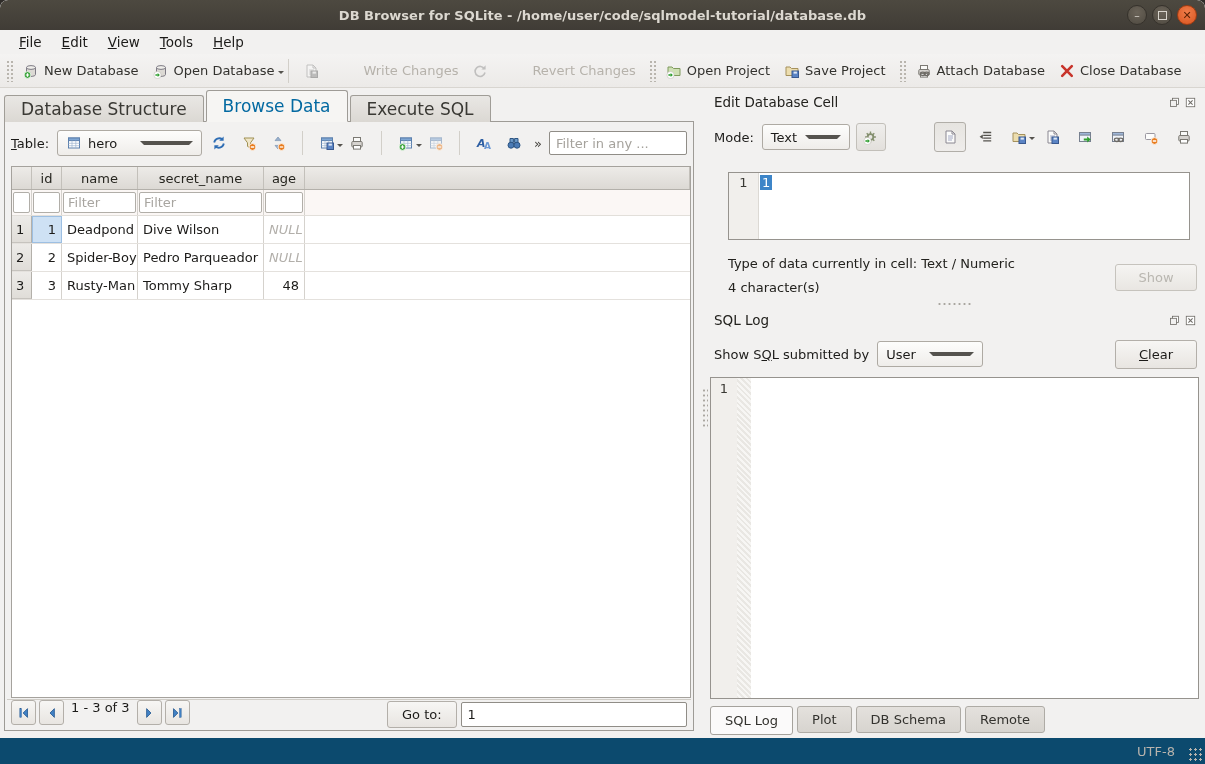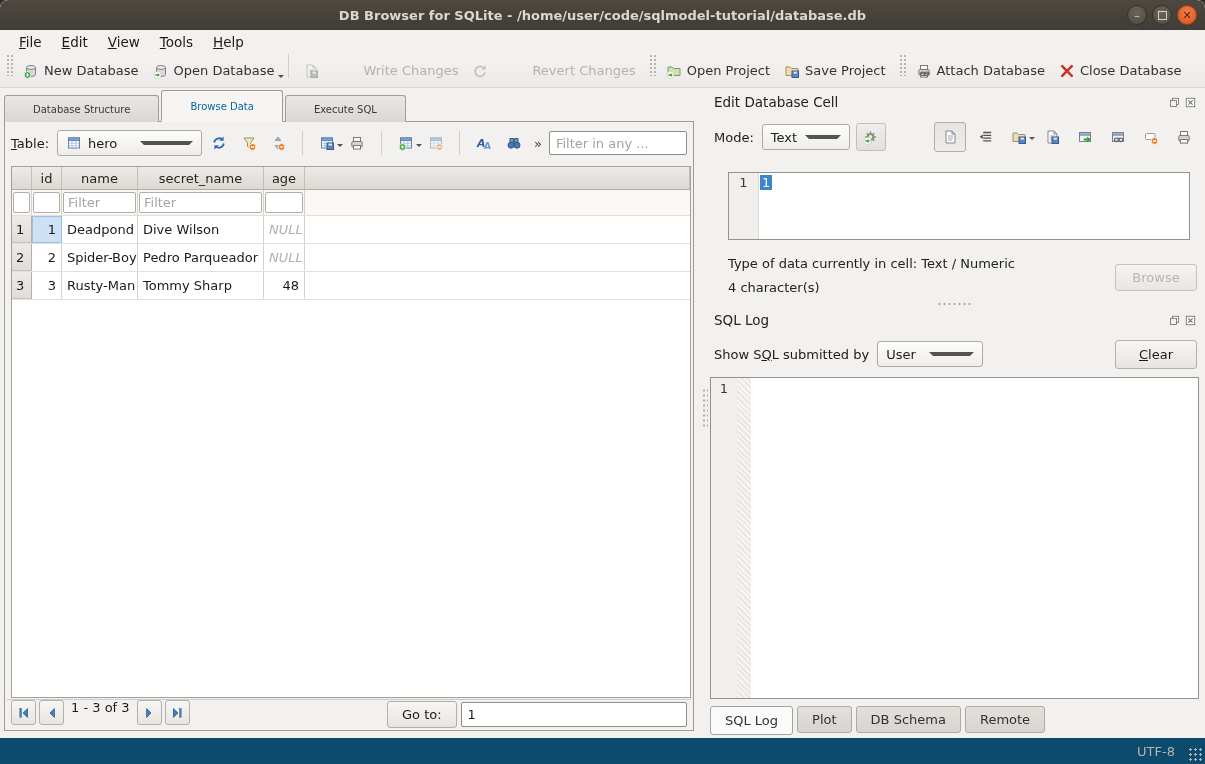--- a/index.html
+++ b/index.html
@@ -16,37 +16,37 @@
     background:radial-gradient(circle at 50% 35%,#6b6459,#4e4940);border:1px solid #36322c;
     color:#d8d4cc;font-size:11px;line-height:1;cursor:default;box-sizing:border-box;}
   .wbtn.close{background:radial-gradient(circle at 50% 35%,#f07d4a,#d9541f);border-color:#a03c12;color:#5e2205;}
   .wbtn .sq{width:7px;height:7px;border:1.4px solid #d8d4cc;display:block;}
   
   .menubar{position:absolute;left:0;top:30px;width:100%;height:24px;display:flex;align-items:center;
     padding-left:10px;box-sizing:border-box;gap:2px;background:#f2f1f0;}
   .menu-item{padding:2px 9px;font-size:13.5px;}
   .mn{text-decoration:underline;}
   
-  .toolbar{position:absolute;left:0;top:54px;width:100%;height:34px;display:flex;
+  .toolbar{position:absolute;left:0;top:54px;width:100%;height:34px;display:flex;align-items:center;
     background:linear-gradient(#f4f3f2,#eceae8);border-bottom:1px solid #d8d5d0;box-sizing:border-box;}
   .grip{width:7px;height:22px;margin:0 3px 0 6px;
     background-image:radial-gradient(circle,#b9b5ae 1px,transparent 1.2px);background-size:4px 4px;}
   .tsep{width:1px;height:24px;background:#d2cfc9;margin:0 7px;}
   .tbtn{display:flex;align-items:center;gap:5px;padding:4px 7px;border-radius:3px;white-space:nowrap;
     color:#33322e;position:relative;}
   .tbtn.disabled{color:#b6b2ab;gap:44px;}
   .tbtn.disabled svg{opacity:.45;filter:grayscale(1);}
   .dd-after::after{content:"";position:absolute;right:-3px;bottom:6px;border:3.5px solid transparent;
     border-top-color:#55534e;}
   svg.ic{width:16px;height:16px;flex:0 0 16px;}
   
   .main{position:absolute;left:0;top:88px;width:100%;height:650px;}
   .left-panel{position:absolute;left:0;top:0;width:702px;height:650px;}
   .tabs{position:absolute;left:4px;top:4px;height:30px;display:flex;align-items:flex-end;z-index:2;}
-  .tab{height:26px;display:flex;align-items:center;padding:0 28px;font-size:10px;
+  .tab{height:26px;display:flex;align-items:center;padding:0 16px;font-size:17px;
     background:linear-gradient(#e9e7e4,#dbd8d3);border:1px solid #a09d97;border-bottom:none;
     border-radius:3px 3px 0 0;margin-right:2px;color:#3a3934;}
   .tab.active{height:30px;background:#f6f5f3;border:1px solid #9e9b96;border-bottom:1px solid #f6f5f3;
     font-weight:normal;color:#0369a1;}
   .tab-content{position:absolute;left:4px;top:33px;width:690px;height:610px;
     border:1px solid #9e9b96;background:#f2f1f0;box-sizing:border-box;}
   
   .browse-bar{position:absolute;left:6px;top:6px;right:6px;height:30px;display:flex;align-items:center;gap:4px;}
   .lbl{font-size:13px;}
   .combo{display:flex;align-items:center;gap:6px;background:linear-gradient(#fdfdfc,#efedea);
@@ -584,21 +584,21 @@
 
       <div class="cell-editor">
         <div class="ed-gutter">1</div>
         <div class="ed-body"><span class="ed-sel">1</span></div>
       </div>
 
       <div class="type-info">
         <div>Type of data currently in cell: Text / Numeric</div>
         <div>4 character(s)</div>
       </div>
-      <div class="apply-btn">Browse</div>
+      <div class="apply-btn">Show</div>
 
       <div class="hsplit">
           <i></i>
         </div>
 
       <div class="dock-title sqllog-title">SQL Log</div>
       <div class="dock-icons log-dock-icons">
         <svg viewBox="0 0 16 16">
             <use href="#g-float"></use>
           </svg>

